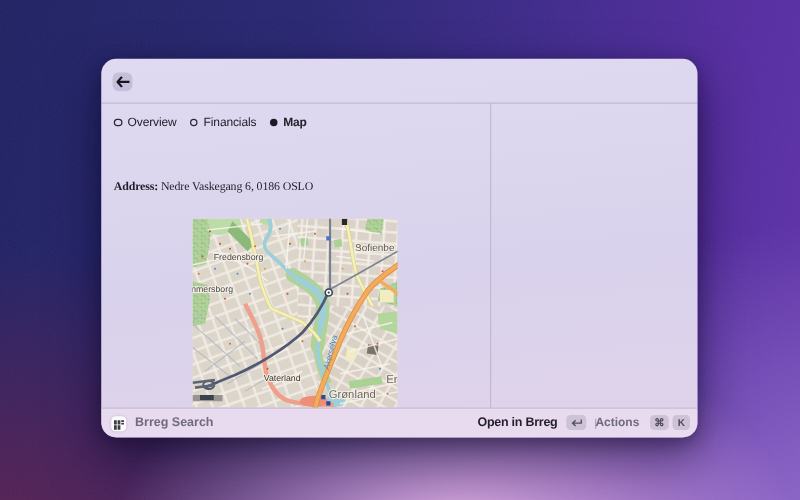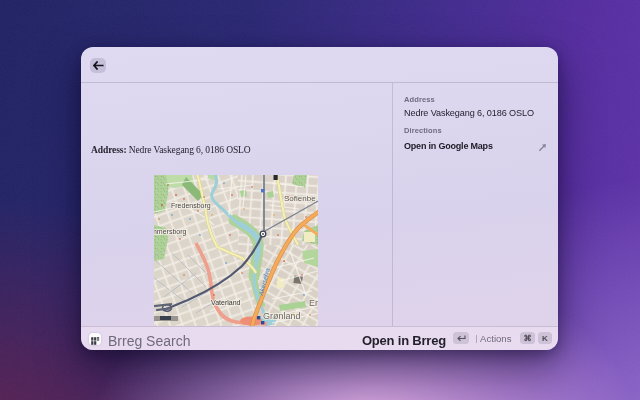--- a/index.html
+++ b/index.html
@@ -36,45 +36,53 @@
   .addr b { font-weight:700; }
   .mapwrap { position:absolute; left:73px; top:128px; width:164px; height:122px; }
   .vline { position:absolute; left:311px; top:36px; width:1px; height:243px; background:rgba(90,80,120,0.2); }
   .panel { position:absolute; left:311px; top:36px; width:166px; height:243px; }
   .plabel { position:absolute; left:12px; font-size:7.5px; font-weight:700; color:#716b80; letter-spacing:0.1px; }
   .pval { position:absolute; left:12px; font-size:9.1px; letter-spacing:-0.1px; color:#26232f; }
   .pact { position:absolute; left:12px; font-size:9px; letter-spacing:-0.2px; font-weight:700; color:#1c1a24; }
   .parrow { position:absolute; right:11px; top:94px; width:9px; height:9px; }
   .footer { position:absolute; left:0; bottom:0; width:477px; height:24px; background:rgba(242,228,245,0.5); border-top:1px solid rgba(90,80,120,0.22); }
   .flogo { position:absolute; left:8px; top:6px; width:12px; height:12px; background:#fdfdfe; border-radius:3.5px; box-shadow:0 0 2px rgba(60,50,90,0.25);}
-  .fname { position:absolute; left:27px; top:6px; font-size:14px; color:#6f6a7d; }
-  .fopen { position:absolute; right:112px; top:6px; font-size:13px; letter-spacing:-0.2px; font-weight:700; color:#211f2a; }
+  .fname { position:absolute; left:27px; top:6px; font-size:10px; color:#6f6a7d;font-weight:bold; }
+  .fopen { position:absolute; right:112px; top:6px; font-size:10px; letter-spacing:-0.2px; font-weight:700; color:#211f2a; }
   .key { position:absolute; top:5px; height:12px; border-radius:3.5px; background:rgba(125,118,140,0.25); color:#4c4a52; font-size:8px; display:flex; align-items:center; justify-content:center; }
   .key.ret { right:89px; width:16px; }
   .fsep { position:absolute; right:81px; top:7.5px; width:1px; height:8px; background:rgba(110,100,135,0.45); }
-  .facts { position:absolute; right:46.5px; top:6px; font-size:9.6px; font-weight:400; color:#6f6a7d; }
+  .facts { position:absolute; right:46.5px; top:6px; font-size:9.6px; font-weight:700; color:#6f6a7d; }
   .key.cmd { right:23px; width:15px; font-size:8.2px; font-weight:700;}
   .key.k { right:6px; width:14px; font-size:8px; font-weight:700;}
 </style>
 </head>
 <body>
   <svg style="position:absolute;left:0;top:0;width:640px;height:400px;opacity:0.05;pointer-events:none" width="640" height="400">
     <filter id="nz">
       <feTurbulence type="fractalNoise" baseFrequency="0.9" numOctaves="2" stitchTiles="stitch"></feTurbulence>
       <feColorMatrix type="matrix" values="0 0 0 0 1 0 0 0 0 1 0 0 0 0 1 0.6 0.6 0.6 0 0"></feColorMatrix>
     </filter>
     <rect width="640" height="400" filter="url(#nz)"></rect>
   </svg>
   <div class="win">
     <div class="back">
       <svg width="11" height="9" viewBox="0 0 11 9">
         <path d="M4.6 0.4 L1 4.5 L4.6 8.6 M1.2 4.5 L10.6 4.5" stroke="#17151e" stroke-width="1.7" fill="none"></path>
       </svg>
     </div>
     <div class="hdr-line"></div>
+    <div class="tabs">
+      <span class="dot"></span>
+      <span class="t">Overview</span>
+      <span class="dot"></span>
+      <span class="t">Financials</span>
+      <span class="dot filled"></span>
+      <span class="t sel" style="margin-right:0">Map</span>
+    </div>
     <div class="addr"><b>Address:</b> Nedre Vaskegang 6, 0186 OSLO</div>
 
     <div class="mapwrap">
       <svg width="164" height="151" viewBox="0 0 164 151">
         <defs>
           <pattern id="g1" width="12" height="10" patternUnits="userSpaceOnUse" patternTransform="rotate(-20)">
             <rect width="12" height="10" fill="#f3eee6"></rect>
             <rect x="0.6" y="0.6" width="10.2" height="8.2" fill="#d9d1c6"></rect>
           </pattern>
           <pattern id="g2" width="11" height="9" patternUnits="userSpaceOnUse" patternTransform="rotate(4)">
@@ -227,30 +235,20 @@
           <circle cx="120" cy="40" r="0.8" fill="#e0a23c"></circle>
           <circle cx="46" cy="60" r="0.8" fill="#4a90d9"></circle>
           <circle cx="26" cy="64" r="0.8" fill="#cf4e3e"></circle>
           <circle cx="148" cy="100" r="0.8" fill="#cf4e3e"></circle>
           <circle cx="156" cy="140" r="0.8" fill="#d4683f"></circle>
         </g>
       </svg>
     </div>
 
     <div class="vline"></div>
-    <div class="panel">
-      <div class="plabel" style="top:12px">Address</div>
-      <div class="pval" style="top:24.5px">Nedre Vaskegang 6, 0186 OSLO</div>
-      <div class="plabel" style="top:43px">Directions</div>
-      <div class="pact" style="top:58px">Open in Google Maps</div>
-      <svg class="parrow" style="top:60px" viewBox="0 0 9 9">
-        <path d="M1.3 7.7 L6.8 2.2" stroke="#8a8496" stroke-width="1.4" fill="none"></path>
-        <polygon points="7.9,1.1 3.9,1.7 7.3,5.1" fill="#8a8496"></polygon>
-      </svg>
-    </div>
 
     <div class="footer">
       <div class="flogo">
         <svg width="12" height="12" viewBox="0 0 12 12">
           <g fill="#3b3b46">
             <rect x="2.2" y="2.2" width="2.2" height="3.4"></rect>
             <rect x="2.2" y="6.2" width="2.2" height="3.6"></rect>
             <rect x="5.1" y="2.2" width="2.2" height="3.4"></rect>
             <rect x="5.1" y="6.2" width="2.2" height="3.6"></rect>
             <rect x="8" y="2.2" width="2.2" height="1.5"></rect>

